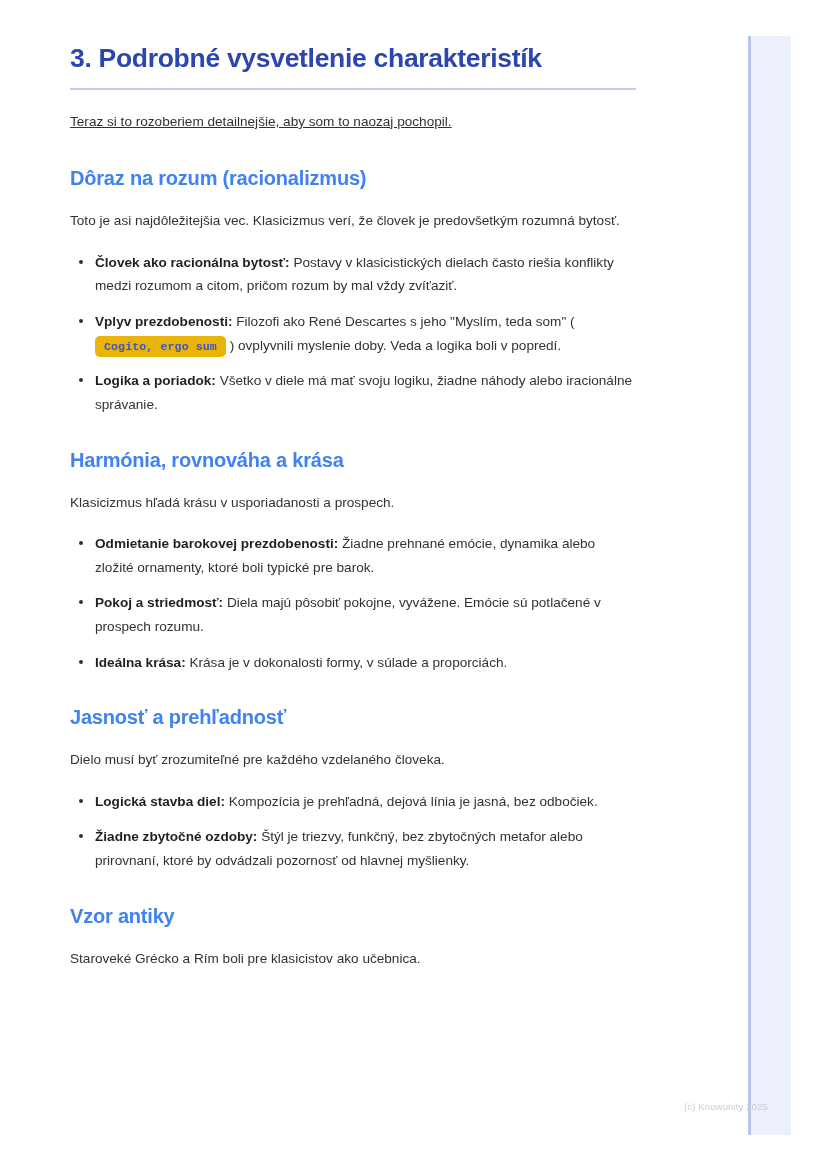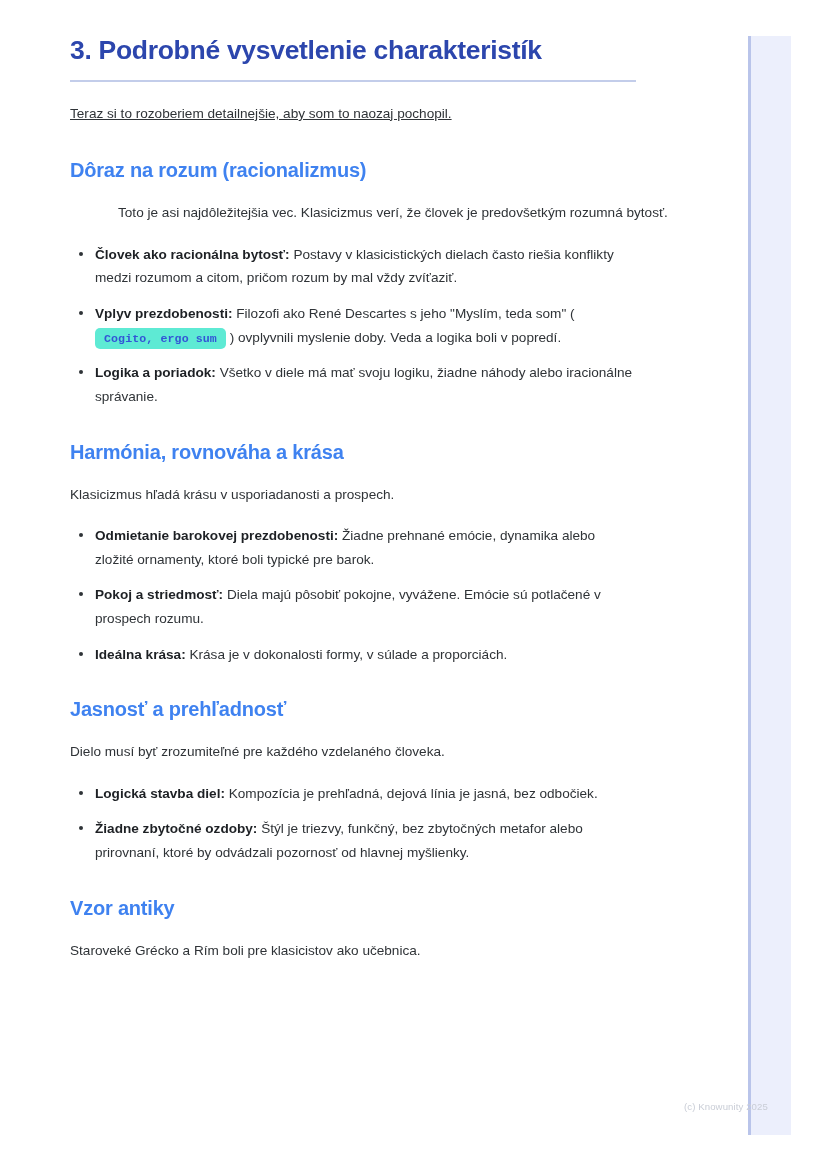--- a/index.html
+++ b/index.html
@@ -24,21 +24,21 @@
     left: 748px;
     width: 43px;
     height: 1099px;
     background: #eceffc;
     border-left: 3px solid #b9c4ea;
     box-sizing: border-box;
   }
 
   .page {
     position: absolute;
-    top: 0;
+    top: 8px;
     left: 0;
     width: 700px;
     padding: 34px 0 0 70px;
     box-sizing: border-box;
   }
 
   .doc-title {
     margin: 0;
     font-size: 26.5px;
     font-weight: 700;
@@ -82,21 +82,20 @@
 
   .section-para {
     margin: 17px 0 0 0;
     width: 566px;
     font-size: 13.6px;
     line-height: 1.95;
     color: #2f3337;
   }
   .section-para.justified {
     text-align: justify;
-    margin-left: 48px;
   }
 
   .bullets {
     list-style: none;
     margin: 16px 0 0 0;
     padding: 0;
     width: 566px;
   }
   .bullets li {
     position: relative;
@@ -118,21 +117,21 @@
     border-radius: 50%;
     background: #2f3337;
   }
   .bullets li b {
     font-weight: 700;
     color: #1d2024;
   }
 
   code.inline-code {
     display: inline-block;
-    background: #5eead4;
+    background: #eab308;
     color: #3355d6;
     font-family: "Liberation Mono", "DejaVu Sans Mono", monospace;
     font-size: 11.6px;
     font-weight: 700;
     letter-spacing: 0.1px;
     padding: 2.5px 9px;
     border-radius: 5px;
     line-height: 1.35;
     vertical-align: baseline;
   }

